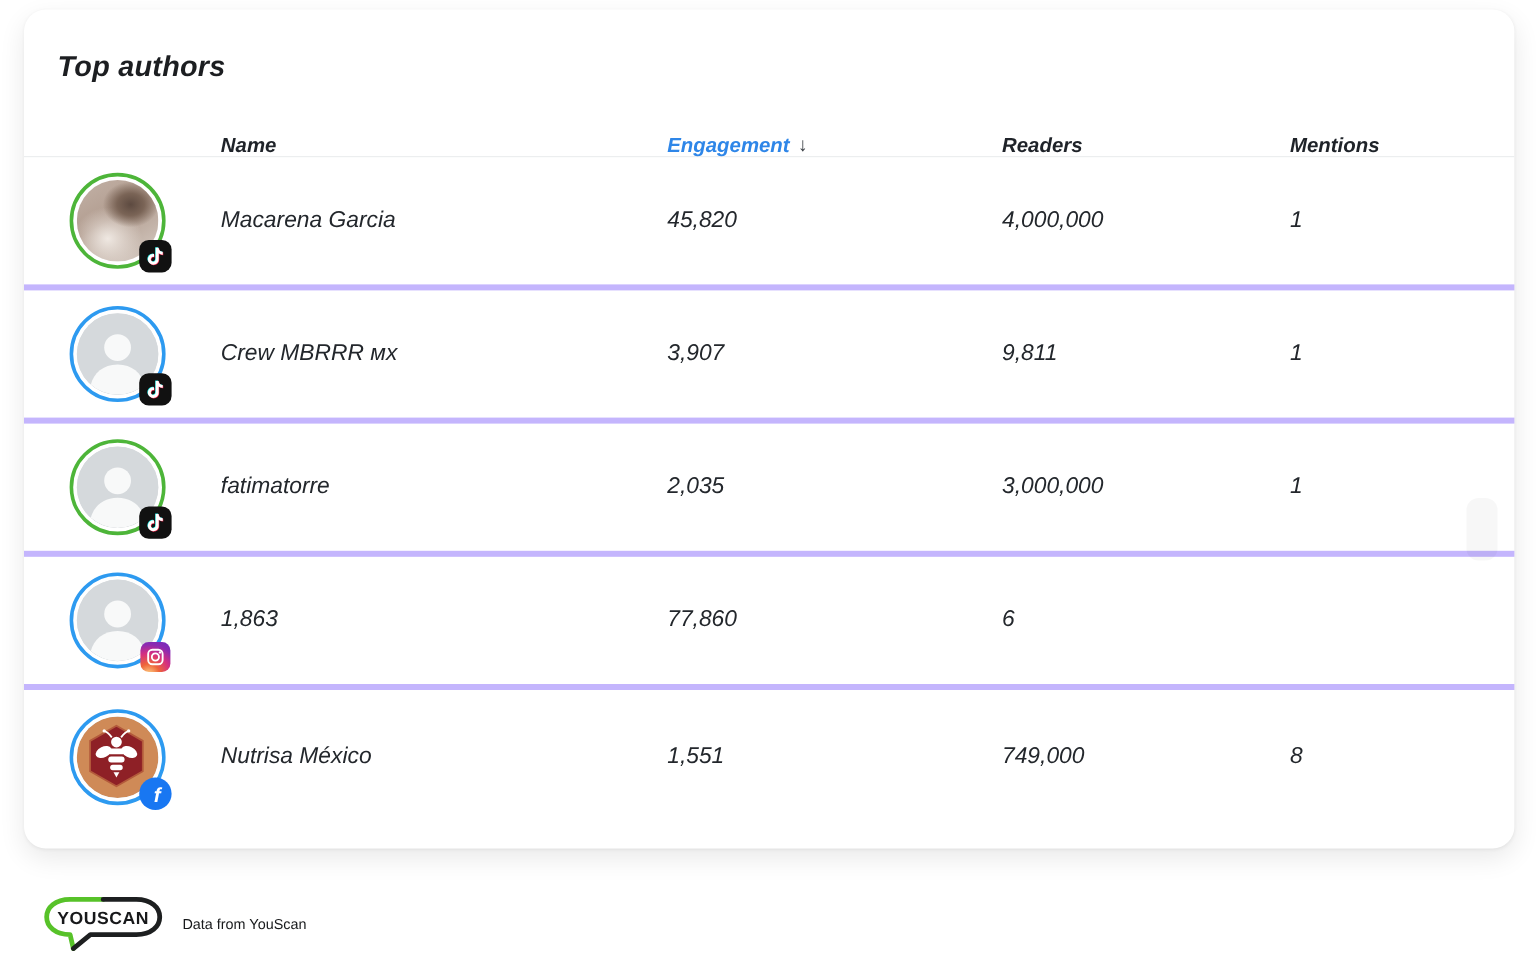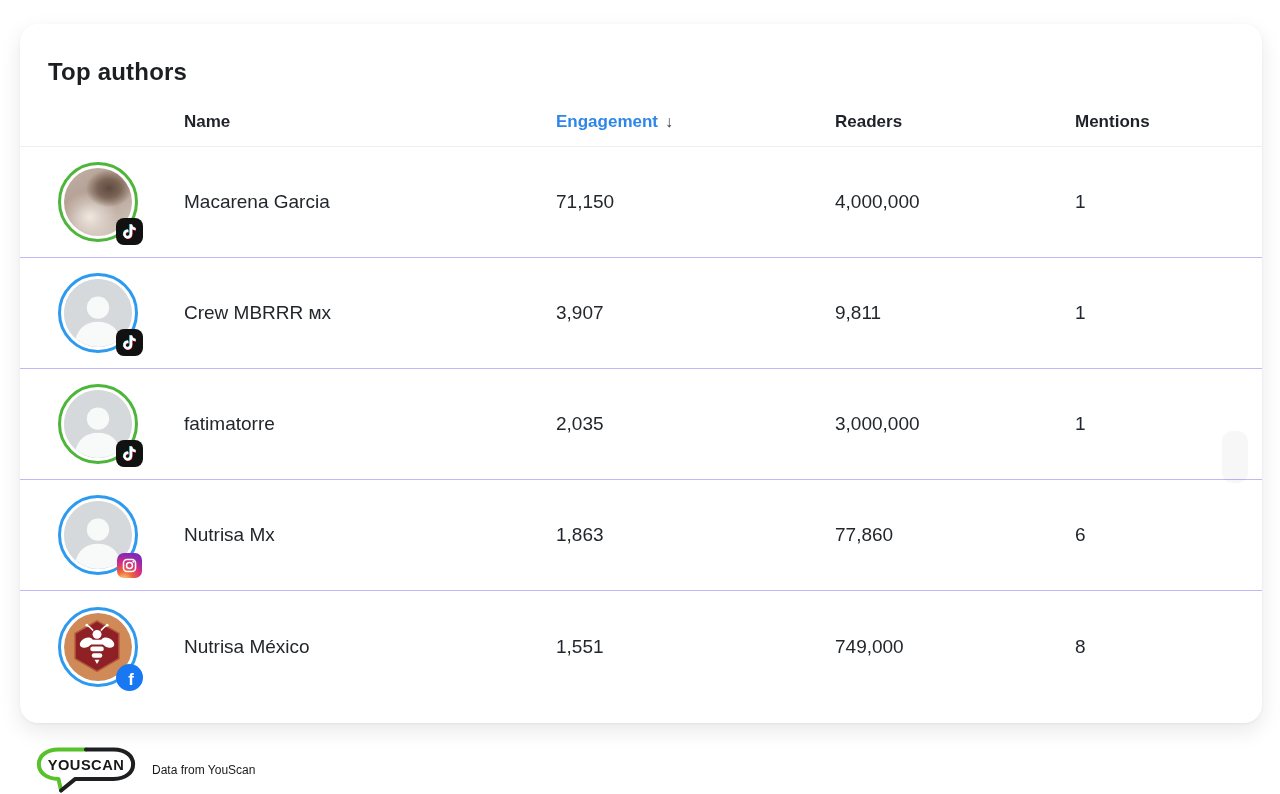--- a/index.html
+++ b/index.html
@@ -1,38 +1,39 @@
 <!DOCTYPE html>
 <html style="--accent-blue: #2e86e8; --logo-green: #57c229; --logo-black: #1d1f20; --tiktok-black: #111111; --facebook-blue: #1877f2; --ring-green: #4db539; --ring-blue: #2d9af0;"><head>
 <meta charset="utf-8">
 <style>
   * { margin:0; padding:0; box-sizing:border-box; }
   html,body { width:1280px; height:794px; background:#ffffff; font-family:"Liberation Sans", sans-serif; position:relative; overflow:hidden; }
 
   
   .card {
-    position:absolute; left:20px; top:24px; width:1242px; height:699px;
+    position:absolute; left:20px; top:8px; width:1242px; height:699px;
     background:#fff; border-radius:18px;
     box-shadow:0 1px 3px rgba(0,0,0,.05), 0 8px 22px rgba(0,0,0,.09);
+    font-style:italic;
   }
   .card-title {
     margin:34px 0 0 28px; font-size:24px; font-weight:600; color:#1c1e21; letter-spacing:.2px;
   }
 
   .grid {
     display:grid;
     grid-template-columns:126px 372px 279px 240px 1fr;
     padding-left:38px; align-items:center;
   }
   .thead { margin-top:26px; height:35px; border-bottom:1px solid #eceeef; align-items:start; }
-  .th { font-size:17px; font-weight:600; color:#1f2329; }
+  .th { font-size:17px; font-weight:600; color:#1f2329;margin-top:16px; }
   .th.sorted { color:var(--accent-blue,#2e86e8); display:flex; align-items:center; gap:7px; }
   .sort-arrow { color:#3a3f44; font-size:16px; font-weight:400; }
 
-  .row { height:111px; border-bottom:1px solid #c4b5fd; }
+  .row { height:111px; border-bottom:5px solid #c4b5fd; }
   .row:last-child { border-bottom:none; }
   .cell { font-size:19px; color:#23272c; }
   .cell.name { padding-right:20px; }
 
   
   .avatar-wrap { position:relative; width:80px; height:80px; }
   .avatar-ring {
     width:80px; height:80px; border-radius:50%;
     border:3.5px solid #4db539;
     display:flex; align-items:center; justify-content:center; background:#fff;
@@ -102,21 +103,21 @@
         <svg width="17" height="17" viewBox="0 0 24 24">
           <path transform="translate(-0.6,-0.6)" fill="#25f4ee" d="M19.59 6.69a4.83 4.83 0 0 1-3.77-4.25V2h-3.45v13.67a2.89 2.89 0 0 1-5.2 1.74 2.89 2.89 0 0 1 2.31-4.64 2.93 2.93 0 0 1 .88.13V9.4a6.84 6.84 0 0 0-1-.05A6.33 6.33 0 0 0 5 20.1a6.34 6.34 0 0 0 10.86-4.43v-7a8.16 8.16 0 0 0 4.77 1.52v-3.4a4.85 4.85 0 0 1-1-.1z"></path>
           <path transform="translate(0.6,0.6)" fill="#fe2c55" d="M19.59 6.69a4.83 4.83 0 0 1-3.77-4.25V2h-3.45v13.67a2.89 2.89 0 0 1-5.2 1.74 2.89 2.89 0 0 1 2.31-4.64 2.93 2.93 0 0 1 .88.13V9.4a6.84 6.84 0 0 0-1-.05A6.33 6.33 0 0 0 5 20.1a6.34 6.34 0 0 0 10.86-4.43v-7a8.16 8.16 0 0 0 4.77 1.52v-3.4a4.85 4.85 0 0 1-1-.1z"></path>
           <path fill="#ffffff" d="M19.59 6.69a4.83 4.83 0 0 1-3.77-4.25V2h-3.45v13.67a2.89 2.89 0 0 1-5.2 1.74 2.89 2.89 0 0 1 2.31-4.64 2.93 2.93 0 0 1 .88.13V9.4a6.84 6.84 0 0 0-1-.05A6.33 6.33 0 0 0 5 20.1a6.34 6.34 0 0 0 10.86-4.43v-7a8.16 8.16 0 0 0 4.77 1.52v-3.4a4.85 4.85 0 0 1-1-.1z"></path>
         </svg>
       </span>
 
     </div>
 
     <div class="cell name">Macarena Garcia</div>
-    <div class="cell">71,150</div>
+    <div class="cell">45,820</div>
     <div class="cell">4,000,000</div>
     <div class="cell">1</div>
   </div>
         <div class="grid row" data-avatar="placeholder" data-network="tiktok">
     <div class="avatar-wrap">
       <div class="avatar-ring" style="border-color: rgb(45, 154, 240);">
         <div class="avatar-inner">
 
           <svg class="avatar-variant avatar-placeholder" viewBox="0 0 70 70">
             <circle cx="35" cy="35" r="35" fill="#d5d9dc"></circle>
@@ -188,21 +189,20 @@
       <span class="badge badge-instagram">
         <svg width="17" height="17" viewBox="0 0 24 24">
           <rect x="3.5" y="3.5" width="17" height="17" rx="5" fill="none" stroke="#fff" stroke-width="2.2"></rect>
           <circle cx="12" cy="12" r="4.2" fill="none" stroke="#fff" stroke-width="2.2"></circle>
           <circle cx="17.4" cy="6.6" r="1.4" fill="#fff"></circle>
         </svg>
       </span>
 
     </div>
 
-    <div class="cell name">Nutrisa Mx</div>
     <div class="cell">1,863</div>
     <div class="cell">77,860</div>
     <div class="cell">6</div>
   </div>
         <div class="grid row" data-avatar="bee-logo" data-network="facebook">
     <div class="avatar-wrap">
       <div class="avatar-ring" style="border-color: rgb(45, 154, 240);">
         <div class="avatar-inner">
 
           <svg class="avatar-variant avatar-bee" viewBox="0 0 70 70">

